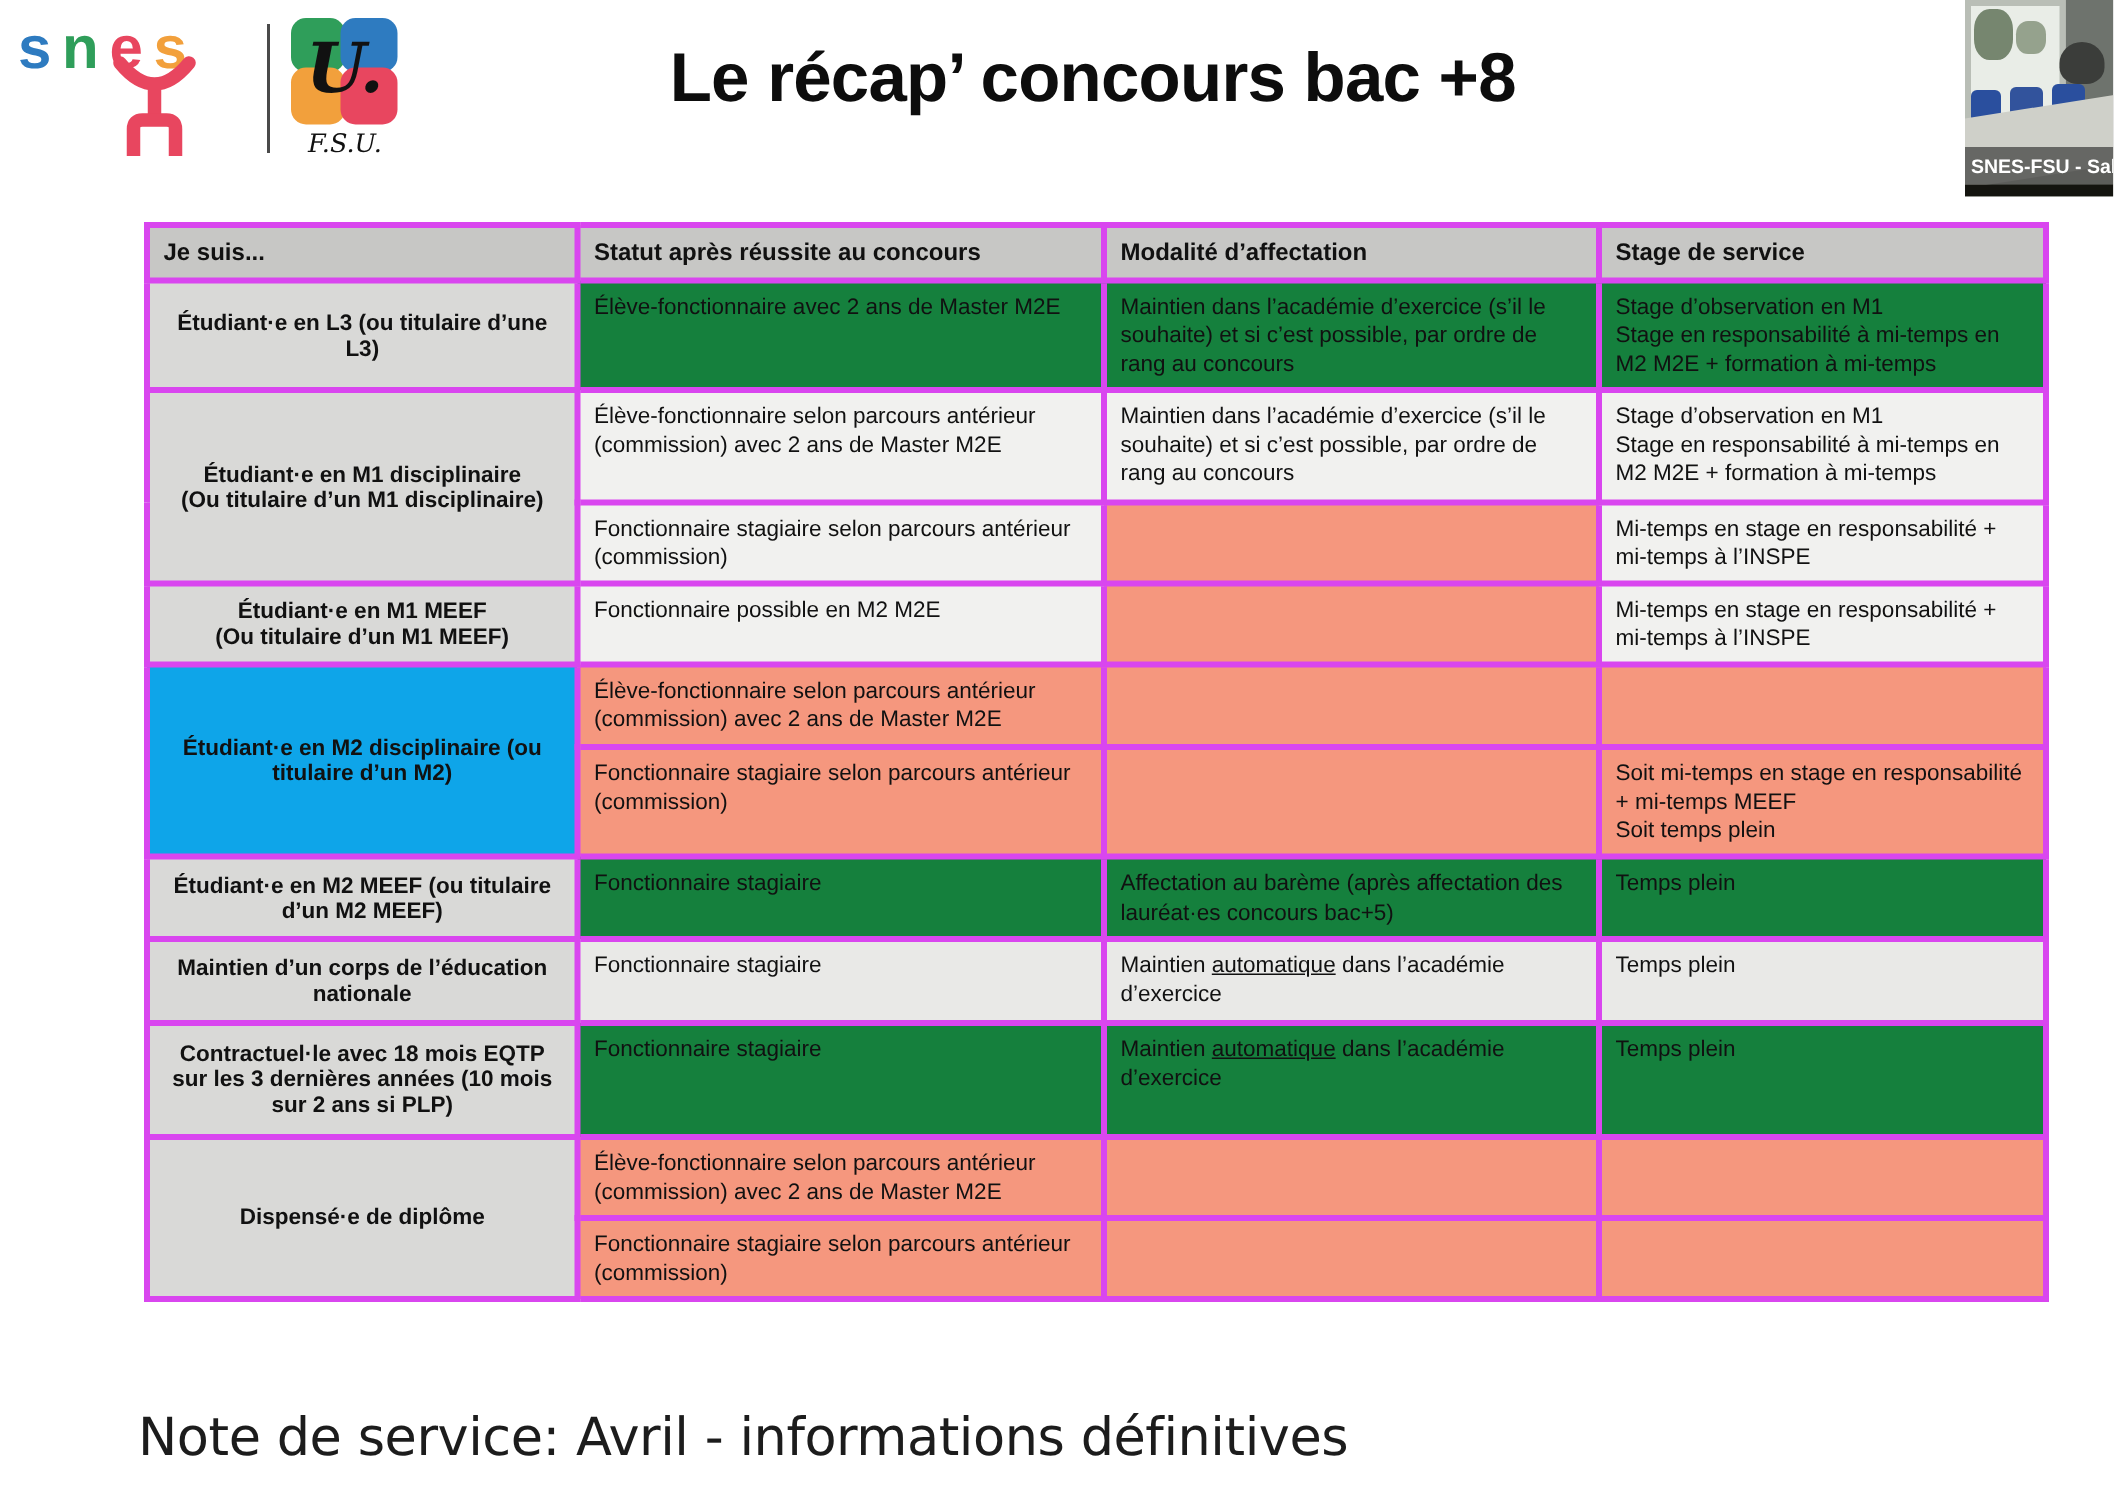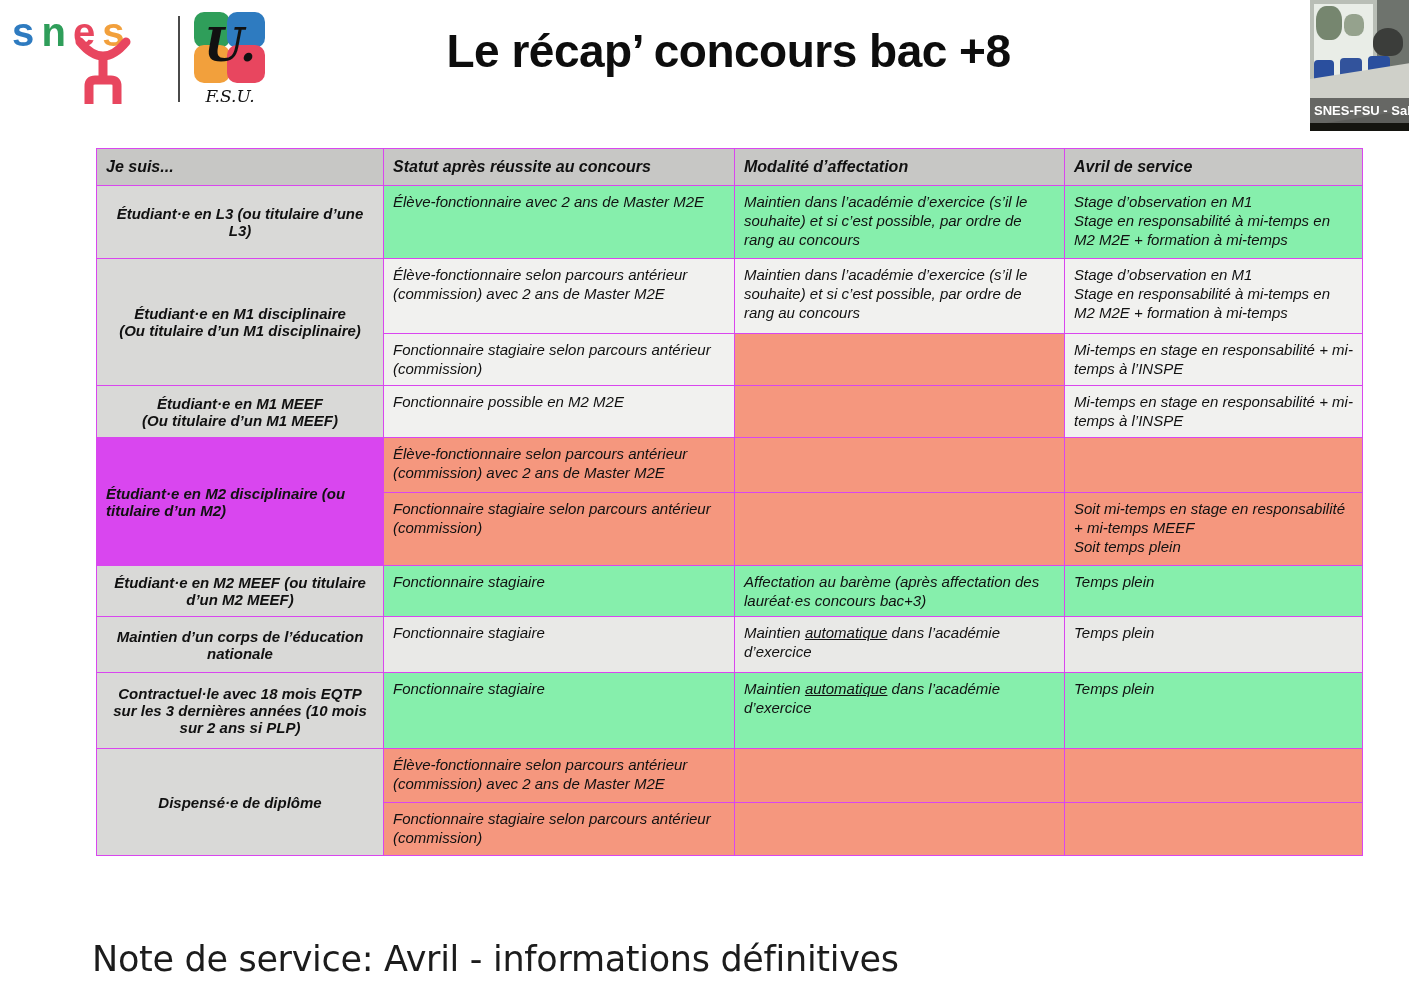--- a/index.html
+++ b/index.html
@@ -42,26 +42,26 @@
   .wc-chair2 { position:absolute; left:30px; top:58px; width:22px; height:22px; background:#32539c; border-radius:4px; }
   .wc-chair3 { position:absolute; left:58px; top:56px; width:22px; height:20px; background:#2a4f9e; border-radius:4px; }
   .wc-table { position:absolute; left:-12px; bottom:14px; width:130%; height:46px; background:#cfd0c9; transform:rotate(-9deg); }
   .wc-label { position:absolute; left:0; right:0; bottom:8px; height:25px; background:rgba(88,88,85,0.88);
     color:#fff; font-weight:bold; font-size:13px; line-height:25px; padding-left:4px; white-space:nowrap; }
   .wc-strip { position:absolute; left:0; right:0; bottom:0; height:8px; background:#14140f; }
 
   
   table.recap { position:absolute; left:96px; top:148px; width:1266px; border-collapse:collapse; table-layout:fixed;
     font-size:15px; color:#111; }
-  table.recap th, table.recap td { border:1px solid #d946ef; padding:6px 9px;font-style:italic; }
+  table.recap th, table.recap td { border:4px solid #d946ef; padding:6px 9px; }
   table.recap th { background:#C7C7C5; font-size:16px; text-align:left; vertical-align:middle; }
   td.lab { background:#D9D9D7; font-weight:bold; text-align:center; vertical-align:middle; white-space:pre-line; }
-  td.lab-sal { background:#d946ef; font-weight:bold; vertical-align:middle; }
+  td.lab-sal { background:#0ea5e9; font-weight:bold; text-align:center; vertical-align:middle; }
   td.body { vertical-align:top; text-align:left; line-height:1.27; }
-  .w  { background:#86efac; }
+  .w  { background:#15803d; }
   .g  { background:#F1F1EF; }
   .g2 { background:#E9E9E7; }
   .sal{ background:#F5977E; }
   .tb td { border-bottom:3px solid #151515; }
   .pre { white-space:pre-line; }
   .u-line { text-decoration:underline; }
 
   tr.h-head{ height:37px; }
   tr.h-r1 { height:73px; } tr.h-r2a{ height:75px; } tr.h-r2b{ height:52px; }
   tr.h-r3 { height:52px; } tr.h-r4a{ height:55px; } tr.h-r4b{ height:73px; }
@@ -122,21 +122,21 @@
       <col style="width:287px">
         <col style="width:351px">
         <col style="width:330px">
         <col style="width:298px">
     </colgroup>
     <tbody>
         <tr class="h-head">
       <th>Je suis...</th>
       <th>Statut après réussite au concours</th>
       <th>Modalité d’affectation</th>
-      <th>Avril de service</th>
+      <th>Stage de service</th>
     </tr>
 
     <tr class="h-r1 tb">
       <td class="lab">Étudiant·e en L3 (ou titulaire d’une L3)</td>
       <td class="body w">Élève-fonctionnaire avec 2 ans de Master M2E</td>
       <td class="body w">Maintien dans l’académie d’exercice (s’il le souhaite) et si c’est possible, par ordre de rang au concours</td>
       <td class="body w pre">Stage d’observation en M1
 Stage en responsabilité à mi-temps en M2 M2E + formation à mi-temps</td>
     </tr>
 
@@ -171,21 +171,21 @@
     <tr class="h-r4b">
       <td class="body sal">Fonctionnaire stagiaire selon parcours antérieur (commission)</td>
       <td class="sal"></td>
       <td class="body sal pre">Soit mi-temps en stage en responsabilité + mi-temps MEEF
 Soit temps plein</td>
     </tr>
 
     <tr class="h-r5 tb">
       <td class="lab">Étudiant·e en M2 MEEF (ou titulaire d’un M2 MEEF)</td>
       <td class="body w">Fonctionnaire stagiaire</td>
-      <td class="body w">Affectation au barème (après affectation des lauréat·es concours bac+3)</td>
+      <td class="body w">Affectation au barème (après affectation des lauréat·es concours bac+5)</td>
       <td class="body w">Temps plein</td>
     </tr>
 
     <tr class="h-r6 tb">
       <td class="lab">Maintien d’un corps de l’éducation nationale</td>
       <td class="body g2">Fonctionnaire stagiaire</td>
       <td class="body g2"><span>Maintien </span><span class="u-line">automatique</span><span> dans l’académie d’exercice</span></td>
       <td class="body g2">Temps plein</td>
     </tr>
 

